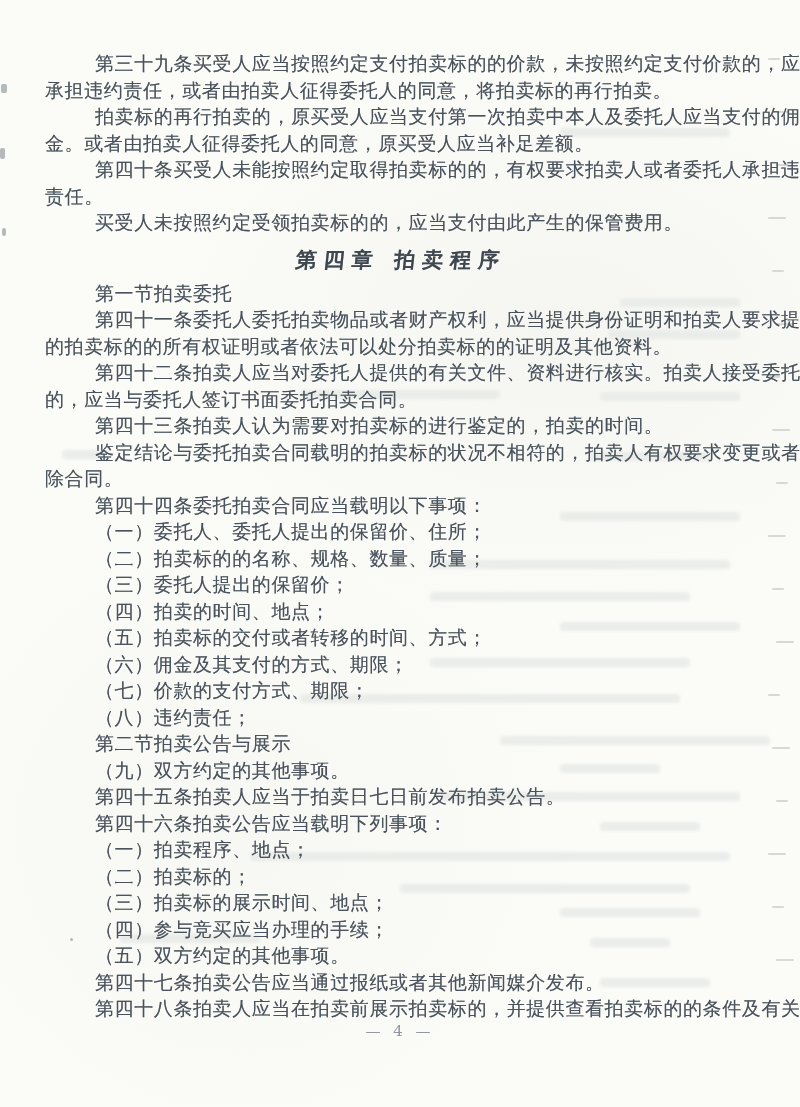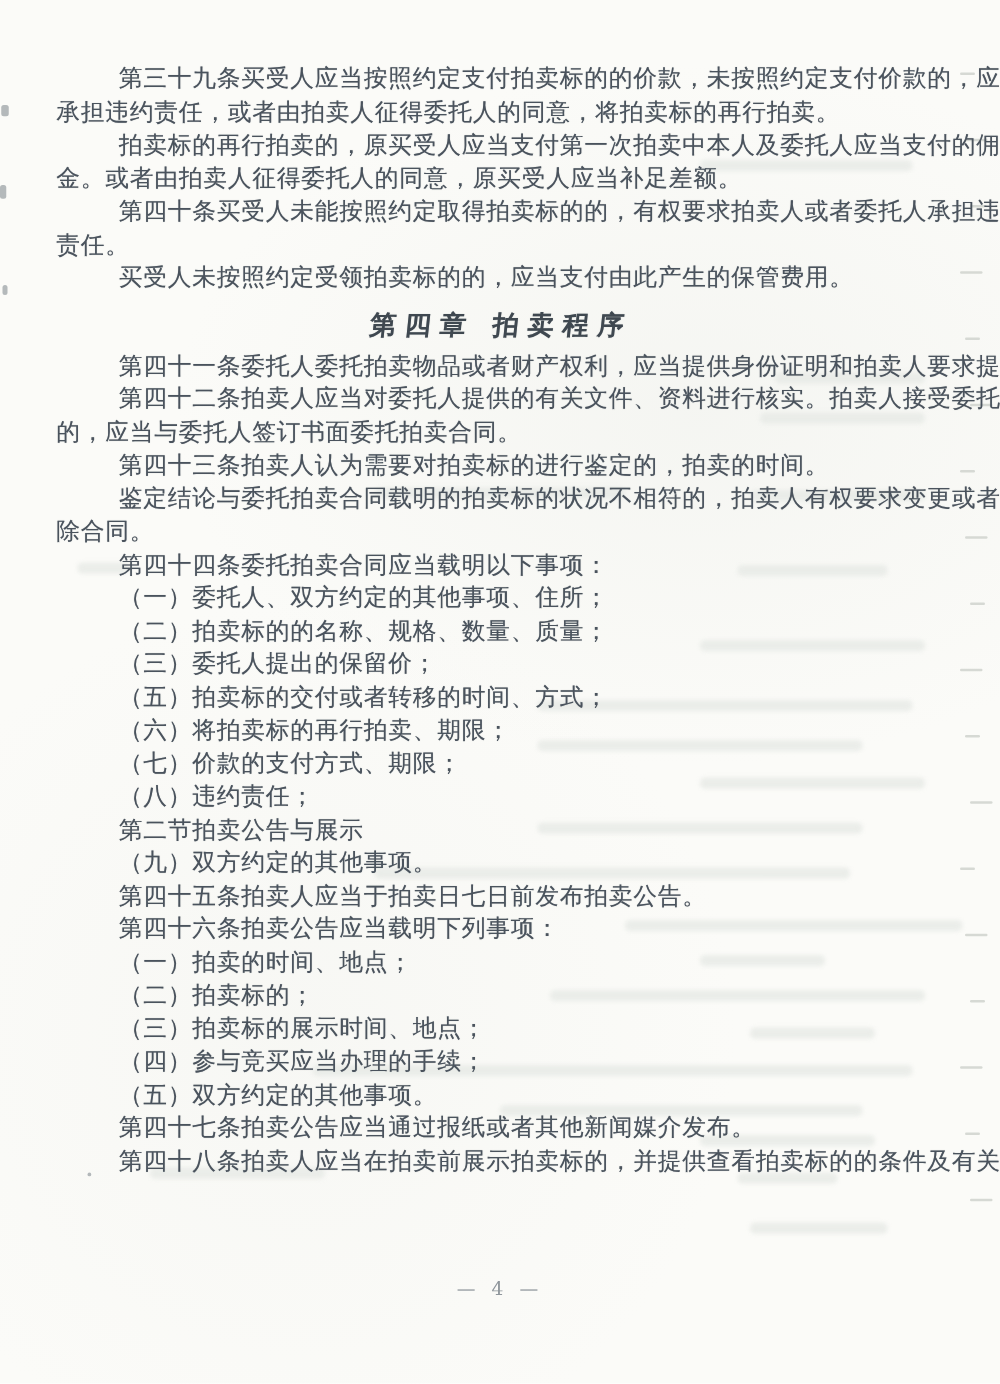--- a/index.html
+++ b/index.html
@@ -140,39 +140,42 @@
     </div>
   <div class="doc-body" id="doc-body">
       <div class="line indent">第三十九条买受人应当按照约定支付拍卖标的的价款，未按照约定支付价款的，应当</div>
       <div class="line">承担违约责任，或者由拍卖人征得委托人的同意，将拍卖标的再行拍卖。</div>
       <div class="line indent">拍卖标的再行拍卖的，原买受人应当支付第一次拍卖中本人及委托人应当支付的佣</div>
       <div class="line">金。或者由拍卖人征得委托人的同意，原买受人应当补足差额。</div>
       <div class="line indent">第四十条买受人未能按照约定取得拍卖标的的，有权要求拍卖人或者委托人承担违约</div>
       <div class="line">责任。</div>
       <div class="line indent">买受人未按照约定受领拍卖标的的，应当支付由此产生的保管费用。</div>
       <div class="line chapter-heading">第四章 拍卖程序</div>
+      <div class="line indent">第一节拍卖委托</div>
       <div class="line indent">第四十一条委托人委托拍卖物品或者财产权利，应当提供身份证明和拍卖人要求提供</div>
+      <div class="line">的拍卖标的的所有权证明或者依法可以处分拍卖标的的证明及其他资料。</div>
       <div class="line indent">第四十二条拍卖人应当对委托人提供的有关文件、资料进行核实。拍卖人接受委托</div>
       <div class="line">的，应当与委托人签订书面委托拍卖合同。</div>
       <div class="line indent">第四十三条拍卖人认为需要对拍卖标的进行鉴定的，拍卖的时间。</div>
       <div class="line indent">鉴定结论与委托拍卖合同载明的拍卖标的状况不相符的，拍卖人有权要求变更或者解</div>
       <div class="line">除合同。</div>
       <div class="line indent">第四十四条委托拍卖合同应当载明以下事项：</div>
-      <div class="line indent">（一）委托人、双方约定的其他事项、住所；</div>
+      <div class="line indent">（一）委托人、委托人提出的保留价、住所；</div>
       <div class="line indent">（二）拍卖标的的名称、规格、数量、质量；</div>
       <div class="line indent">（三）委托人提出的保留价；</div>
+      <div class="line indent">（四）拍卖的时间、地点；</div>
       <div class="line indent">（五）拍卖标的交付或者转移的时间、方式；</div>
-      <div class="line indent">（六）将拍卖标的再行拍卖、期限；</div>
+      <div class="line indent">（六）佣金及其支付的方式、期限；</div>
       <div class="line indent">（七）价款的支付方式、期限；</div>
       <div class="line indent">（八）违约责任；</div>
       <div class="line indent">第二节拍卖公告与展示</div>
       <div class="line indent">（九）双方约定的其他事项。</div>
       <div class="line indent">第四十五条拍卖人应当于拍卖日七日前发布拍卖公告。</div>
       <div class="line indent">第四十六条拍卖公告应当载明下列事项：</div>
-      <div class="line indent">（一）拍卖的时间、地点；</div>
+      <div class="line indent">（一）拍卖程序、地点；</div>
       <div class="line indent">（二）拍卖标的；</div>
       <div class="line indent">（三）拍卖标的展示时间、地点；</div>
       <div class="line indent">（四）参与竞买应当办理的手续；</div>
       <div class="line indent">（五）双方约定的其他事项。</div>
       <div class="line indent">第四十七条拍卖公告应当通过报纸或者其他新闻媒介发布。</div>
       <div class="line indent">第四十八条拍卖人应当在拍卖前展示拍卖标的，并提供查看拍卖标的的条件及有关资</div>
     </div>
   <div class="page-number">— 4 —</div>
 </div>
 

